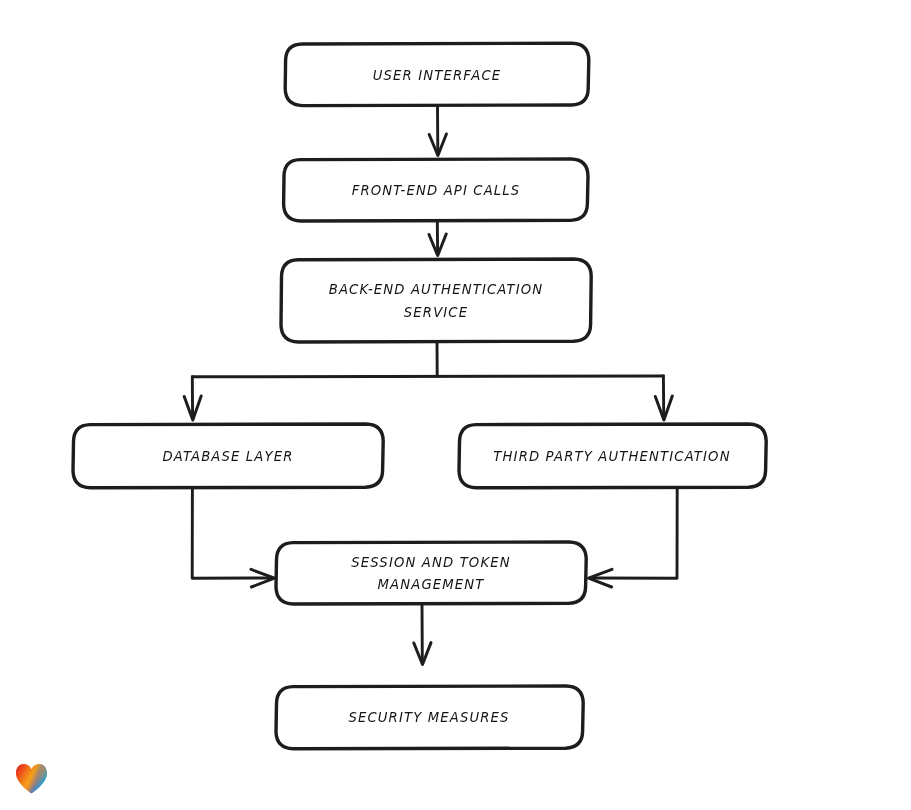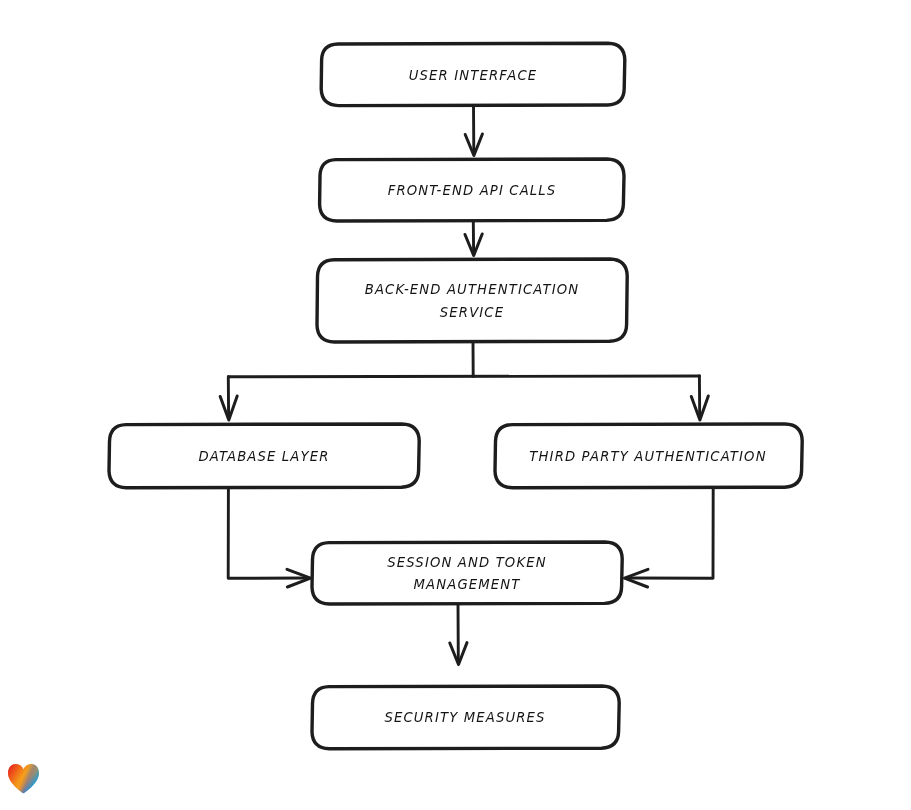--- a/index.html
+++ b/index.html
@@ -10,25 +10,24 @@
   }
   body {
     width: 911px;
     height: 810px;
     position: relative;
     overflow: hidden;
     font-family: "DejaVu Sans", sans-serif;
   }
   #canvas-root {
     position: absolute;
-    left: 0;
+    left: 8px;
     top: 0;
     width: 728px;
     height: 810px;
-    padding-left: 44px;
   }
   svg#flow {
     display: block;
     width: 911px;
     height: 810px;
   }
   .node-shape {
     fill: #ffffff;
     stroke: #1d1d1d;
     stroke-width: 3.4;

